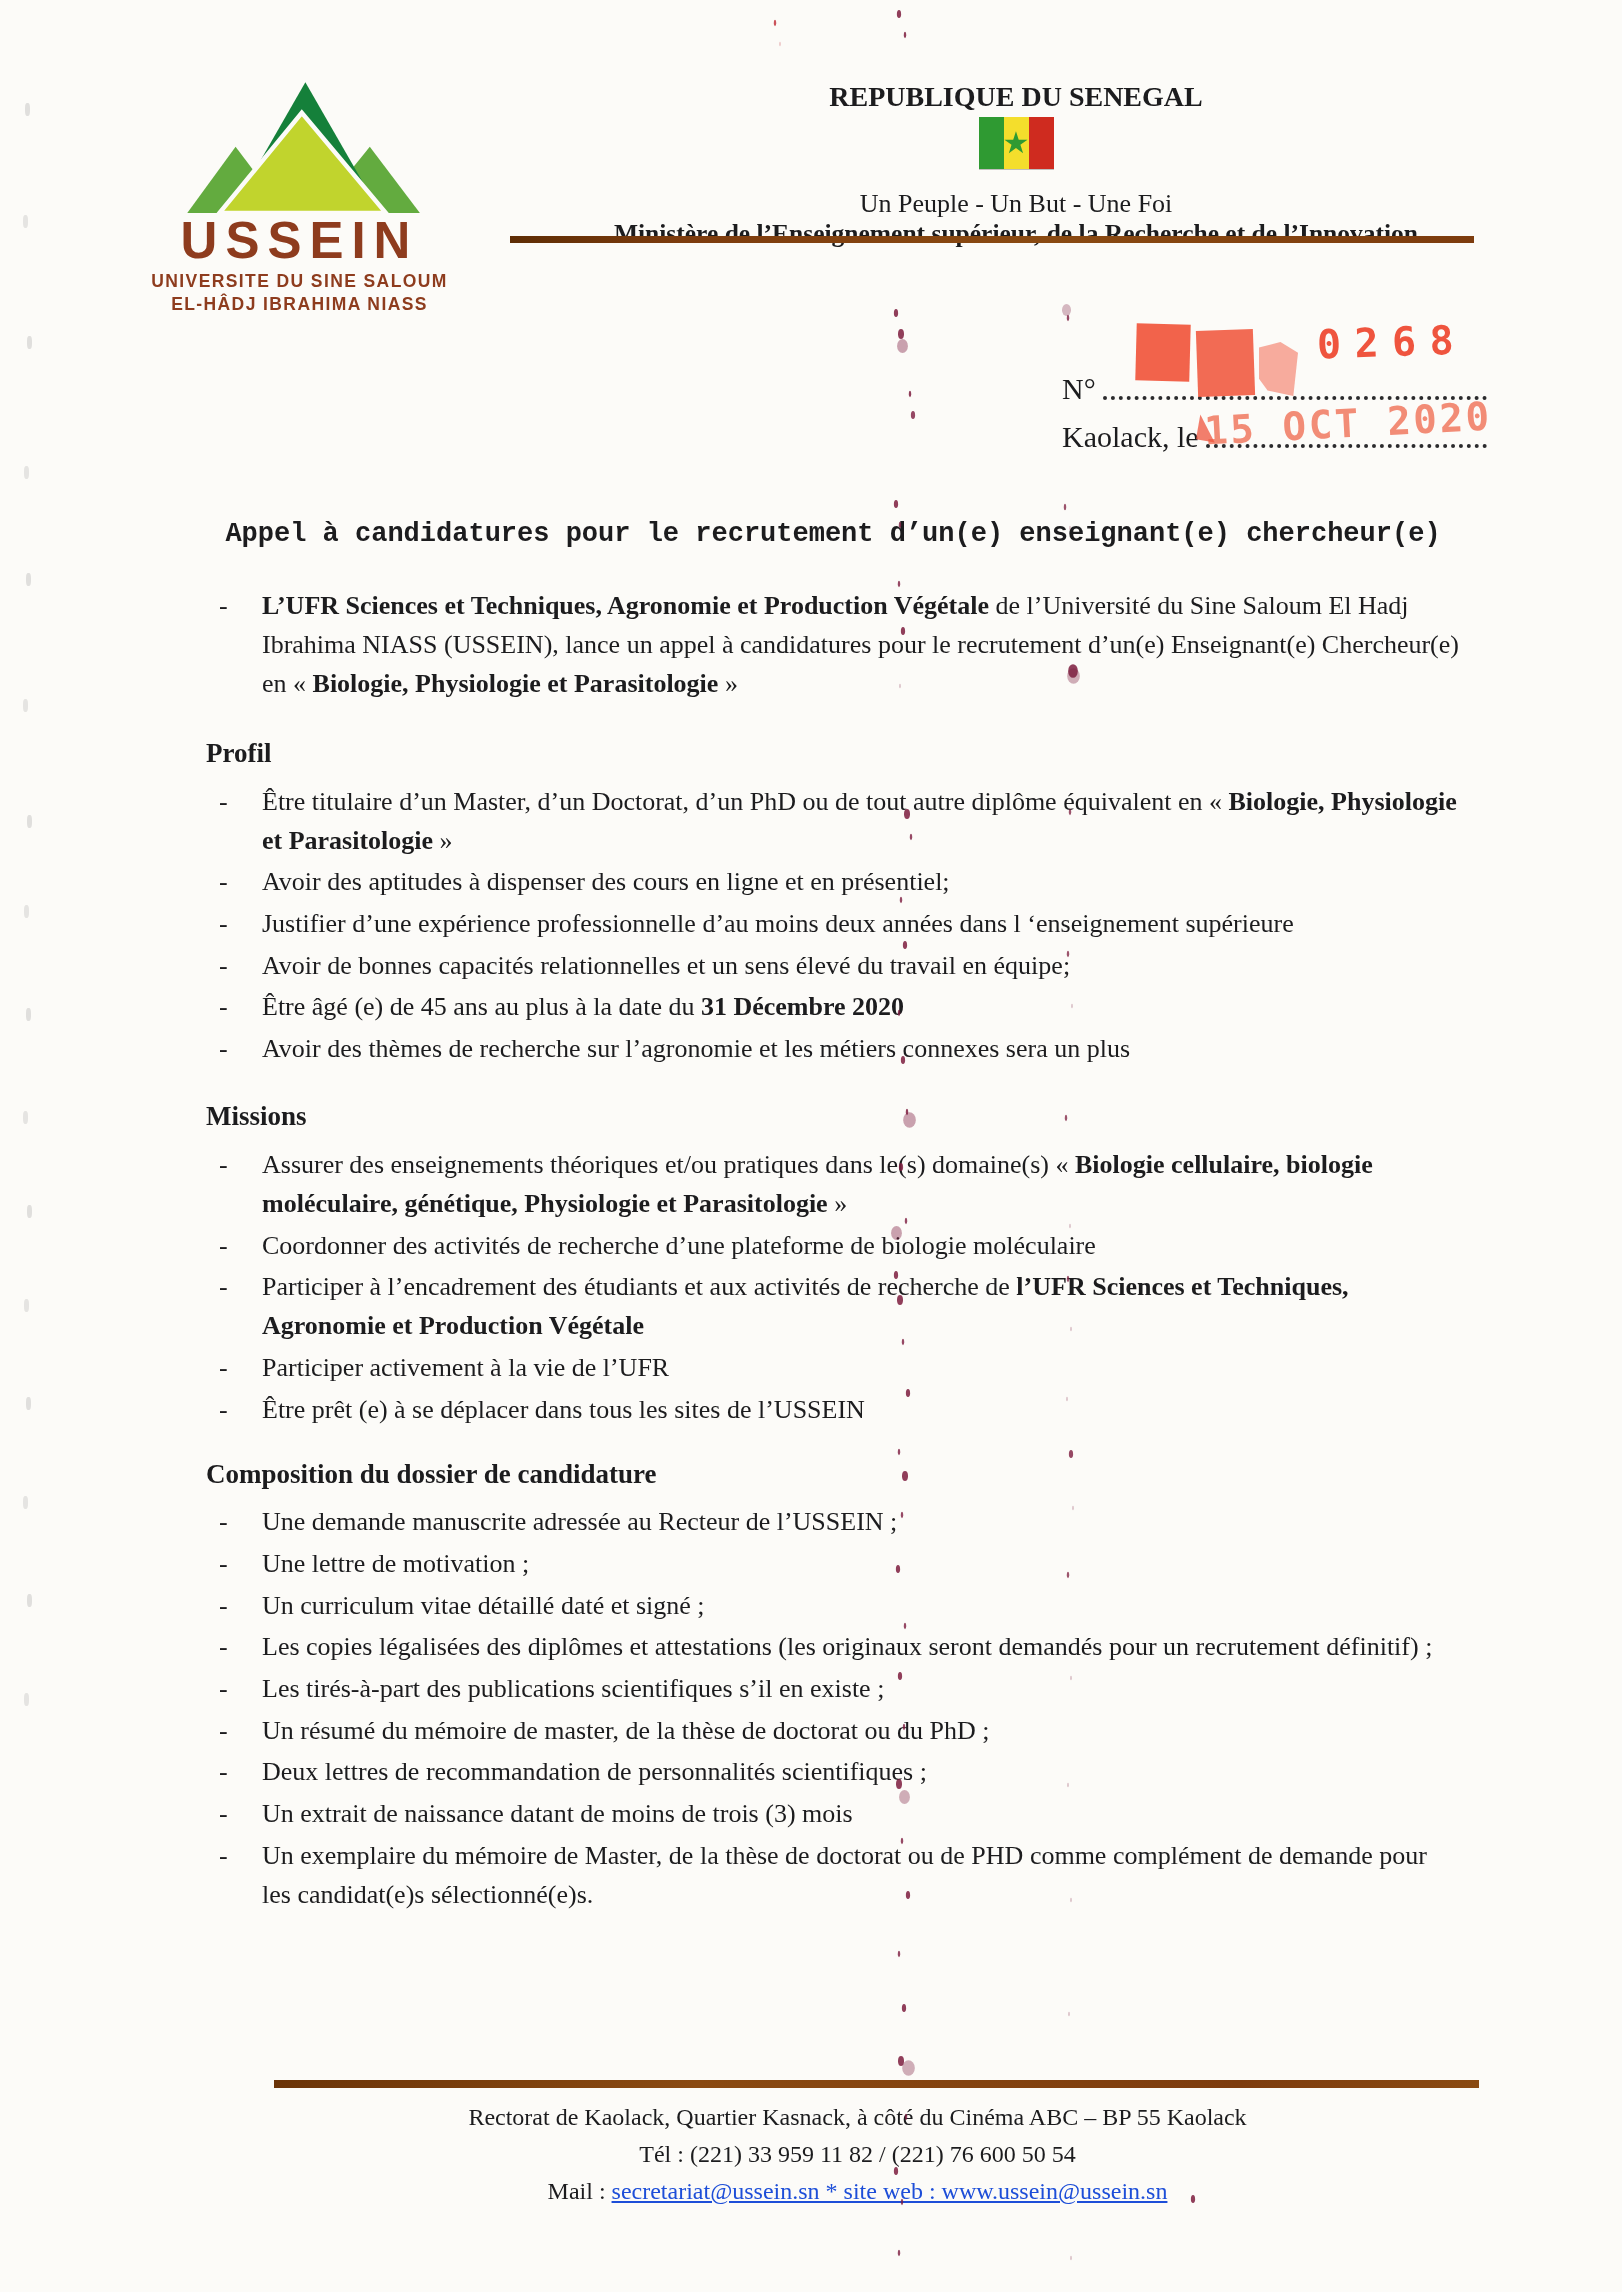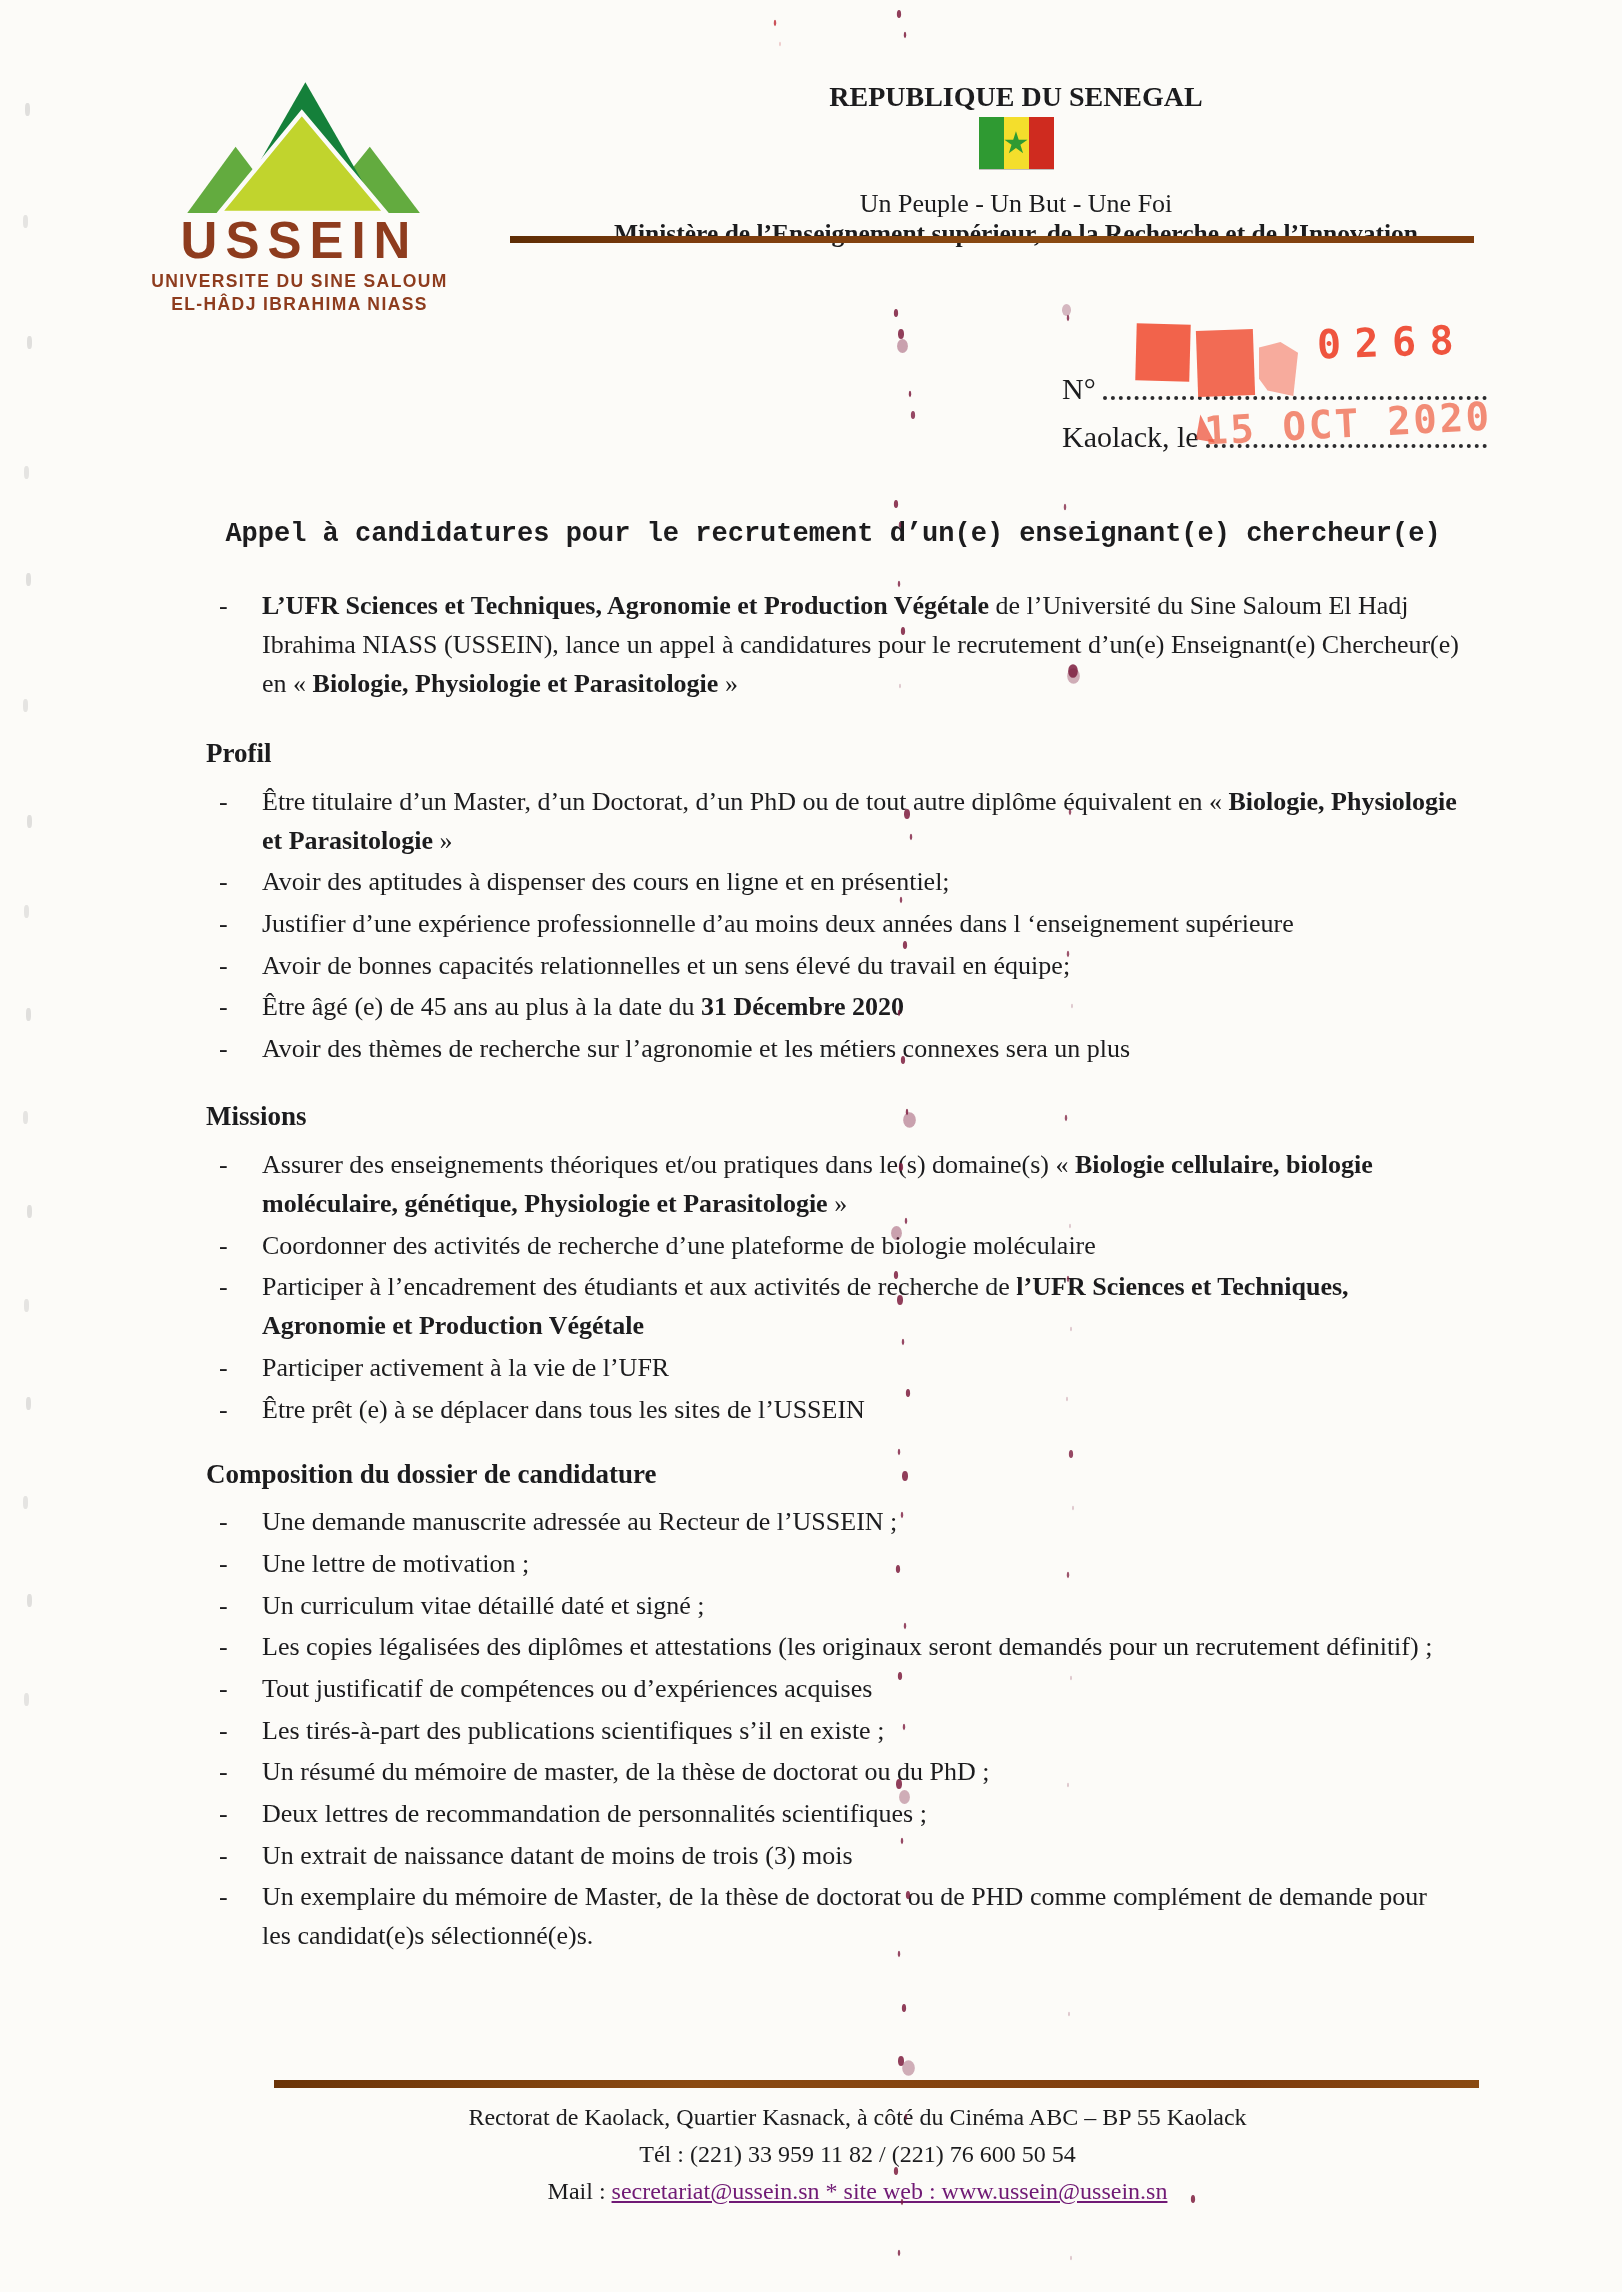--- a/index.html
+++ b/index.html
@@ -59,21 +59,21 @@
   h2.sec-profil { margin-top:32px; }
   h2.sec-missions { margin-top:30px; }
   h2.sec-composition { margin-top:27px; }
   .b { font-weight:bold; }
 
   
   .footer-rule { position:absolute; left:274px; top:2080px; width:1205px; height:8px;
                  background:linear-gradient(to right,#6b3408,#8a4a12 35%,#7d3c0e 80%,#8a4a12); }
   .footer { position:absolute; left:255px; top:2099px; width:1205px; text-align:center;
             font-size:24px; line-height:37px; }
-  .footer .links { color:#701a75; text-decoration:underline;margin-top:40px; }
+  .footer .links { color:#1d4ed8; text-decoration:underline;margin-top:40px; }
 
   
   .ink, .ink2, .edge { position:absolute; left:0; top:0; border-radius:50%; background:transparent; pointer-events:none; }
   .ink  { width:6.3px; height:9.9px;
     box-shadow:
       896px 9px 0 -0.9px rgba(124,28,62,.85), 902px 30px 0 -1.8px rgba(124,28,62,.85),
       772px 18px 0 -1.8px rgba(190,40,50,.8), 777px 39px 0 -2.7px rgba(190,40,50,.7),
       893px 308px 0 -0.9px rgba(124,28,62,.85), 898px 329px 0 0 rgba(124,28,62,.85),
       1065px 313px 0 -1.8px rgba(124,28,62,.8),
       907px 389px 0 -1.8px rgba(124,28,62,.85), 910px 410px 0 -0.9px rgba(124,28,62,.8),
@@ -203,21 +203,20 @@
       <li class="bitem"><span>Participer activement à la vie de l’UFR</span></li>
       <li class="bitem"><span>Être prêt (e) à se déplacer dans tous les sites de l’USSEIN</span></li>
     </ul>
 
     <h2 class="sec sec-composition">Composition du dossier de candidature</h2>
     <ul class="blist">
       <li class="bitem"><span>Une demande manuscrite adressée au Recteur de l’USSEIN ;</span></li>
       <li class="bitem"><span>Une lettre de motivation ;</span></li>
       <li class="bitem"><span>Un curriculum vitae détaillé daté et signé ;</span></li>
       <li class="bitem"><span>Les copies légalisées des diplômes et attestations (les originaux seront demandés pour un recrutement définitif) ;</span></li>
-      <li class="bitem"><span>Tout justificatif de compétences ou d’expériences acquises</span></li>
       <li class="bitem"><span>Les tirés-à-part des publications scientifiques s’il en existe ;</span></li>
       <li class="bitem"><span>Un résumé du mémoire de master, de la thèse de doctorat ou du PhD ;</span></li>
       <li class="bitem"><span>Deux lettres de recommandation de personnalités scientifiques ;</span></li>
       <li class="bitem"><span>Un extrait de naissance datant de moins de trois (3) mois</span></li>
       <li class="bitem"><span>Un exemplaire du mémoire de Master, de la thèse de doctorat ou de PHD comme complément de demande pour les candidat(e)s sélectionné(e)s.</span></li>
     </ul>
   </div>
 
   <div class="footer-rule"></div>
   <div class="footer">

